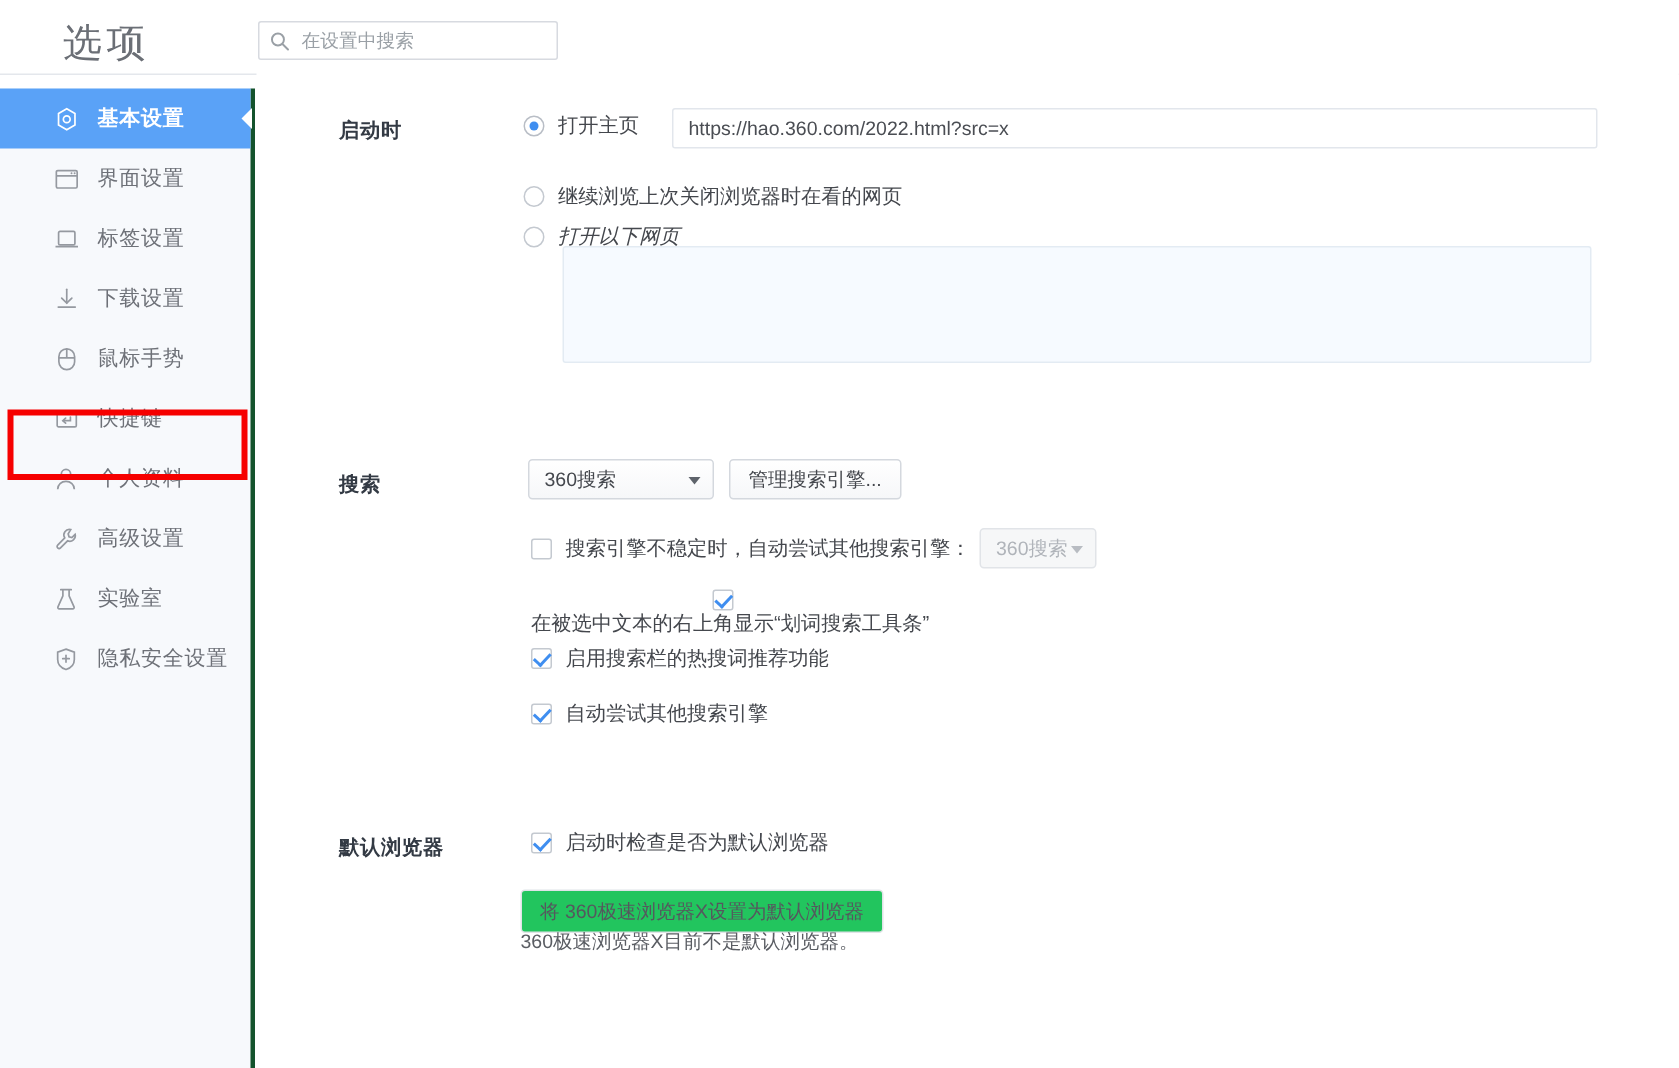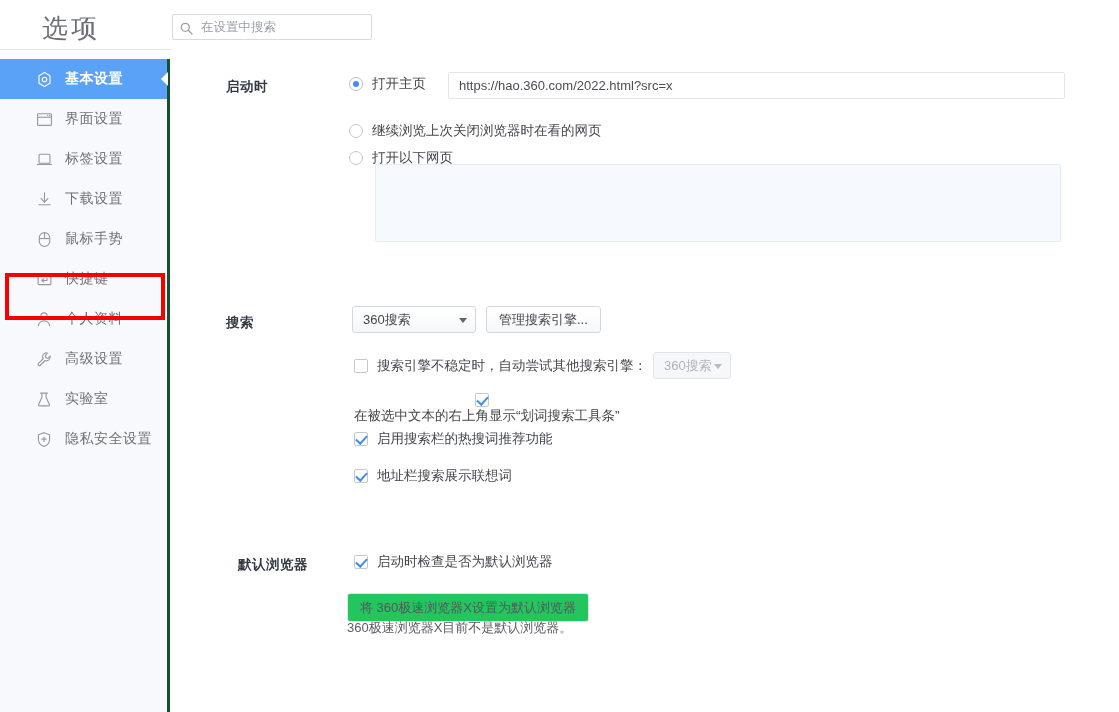--- a/index.html
+++ b/index.html
@@ -361,21 +361,21 @@
       <span class="radio on"></span>
       <span class="opt-text">打开主页</span>
     </div>
     <input id="home-url" type="text" style="left: 277px; top: 29px;" value="https://hao.360.com/2022.html?src=x">
 
     <div class="row" style="position:absolute; left:178px; top:79px;">
       <span class="radio"></span>
       <span class="opt-text">继续浏览上次关闭浏览器时在看的网页</span>
     </div>
 
-    <div class="row" style="position:absolute; left:178px; top:106px;">
+    <div class="row" style="position:absolute; left:178px; top:106px;font-style:italic;">
       <span class="radio"></span>
       <span class="opt-text">打开以下网页</span>
     </div>
 
     <textarea id="pages-area" style=""></textarea>
   </div>
 
   <div class="section" style="left:0; top:255px; width:948px; height:250px;">
 
     <div class="sec-label" style="left:55px; top:16px;">搜索</div>
@@ -403,27 +403,27 @@
       <span class="opt-text">在被选中文本的右上角显示“划词搜索工具条”</span>
     </div>
 
     <div class="row" style="position:absolute; left:183px; top:132px;">
       <span class="cbox on"></span>
       <span class="opt-text">启用搜索栏的热搜词推荐功能</span>
     </div>
 
     <div class="row" style="position:absolute; left:183px; top:169px;">
       <span class="cbox on"></span>
-      <span class="opt-text">地址栏搜索展示联想词</span>
+      <span class="opt-text">自动尝试其他搜索引擎</span>
     </div>
   </div>
 
   <div class="section" style="left:0; top:500px; width:948px; height:140px;">
 
-    <div class="sec-label" style="left:55px; top:13px;margin-left:12px;">默认浏览器</div>
+    <div class="sec-label" style="left:55px; top:13px;">默认浏览器</div>
 
     <div class="row" style="position:absolute; left:183px; top:10px;">
       <span class="cbox on"></span>
       <span class="opt-text">启动时检查是否为默认浏览器</span>
     </div>
 
     <div class="btn grey" style="position:absolute; left:176px; top:38px; height:29px;">
       <span>将 360极速浏览器X设置为默认浏览器</span>
     </div>
 

